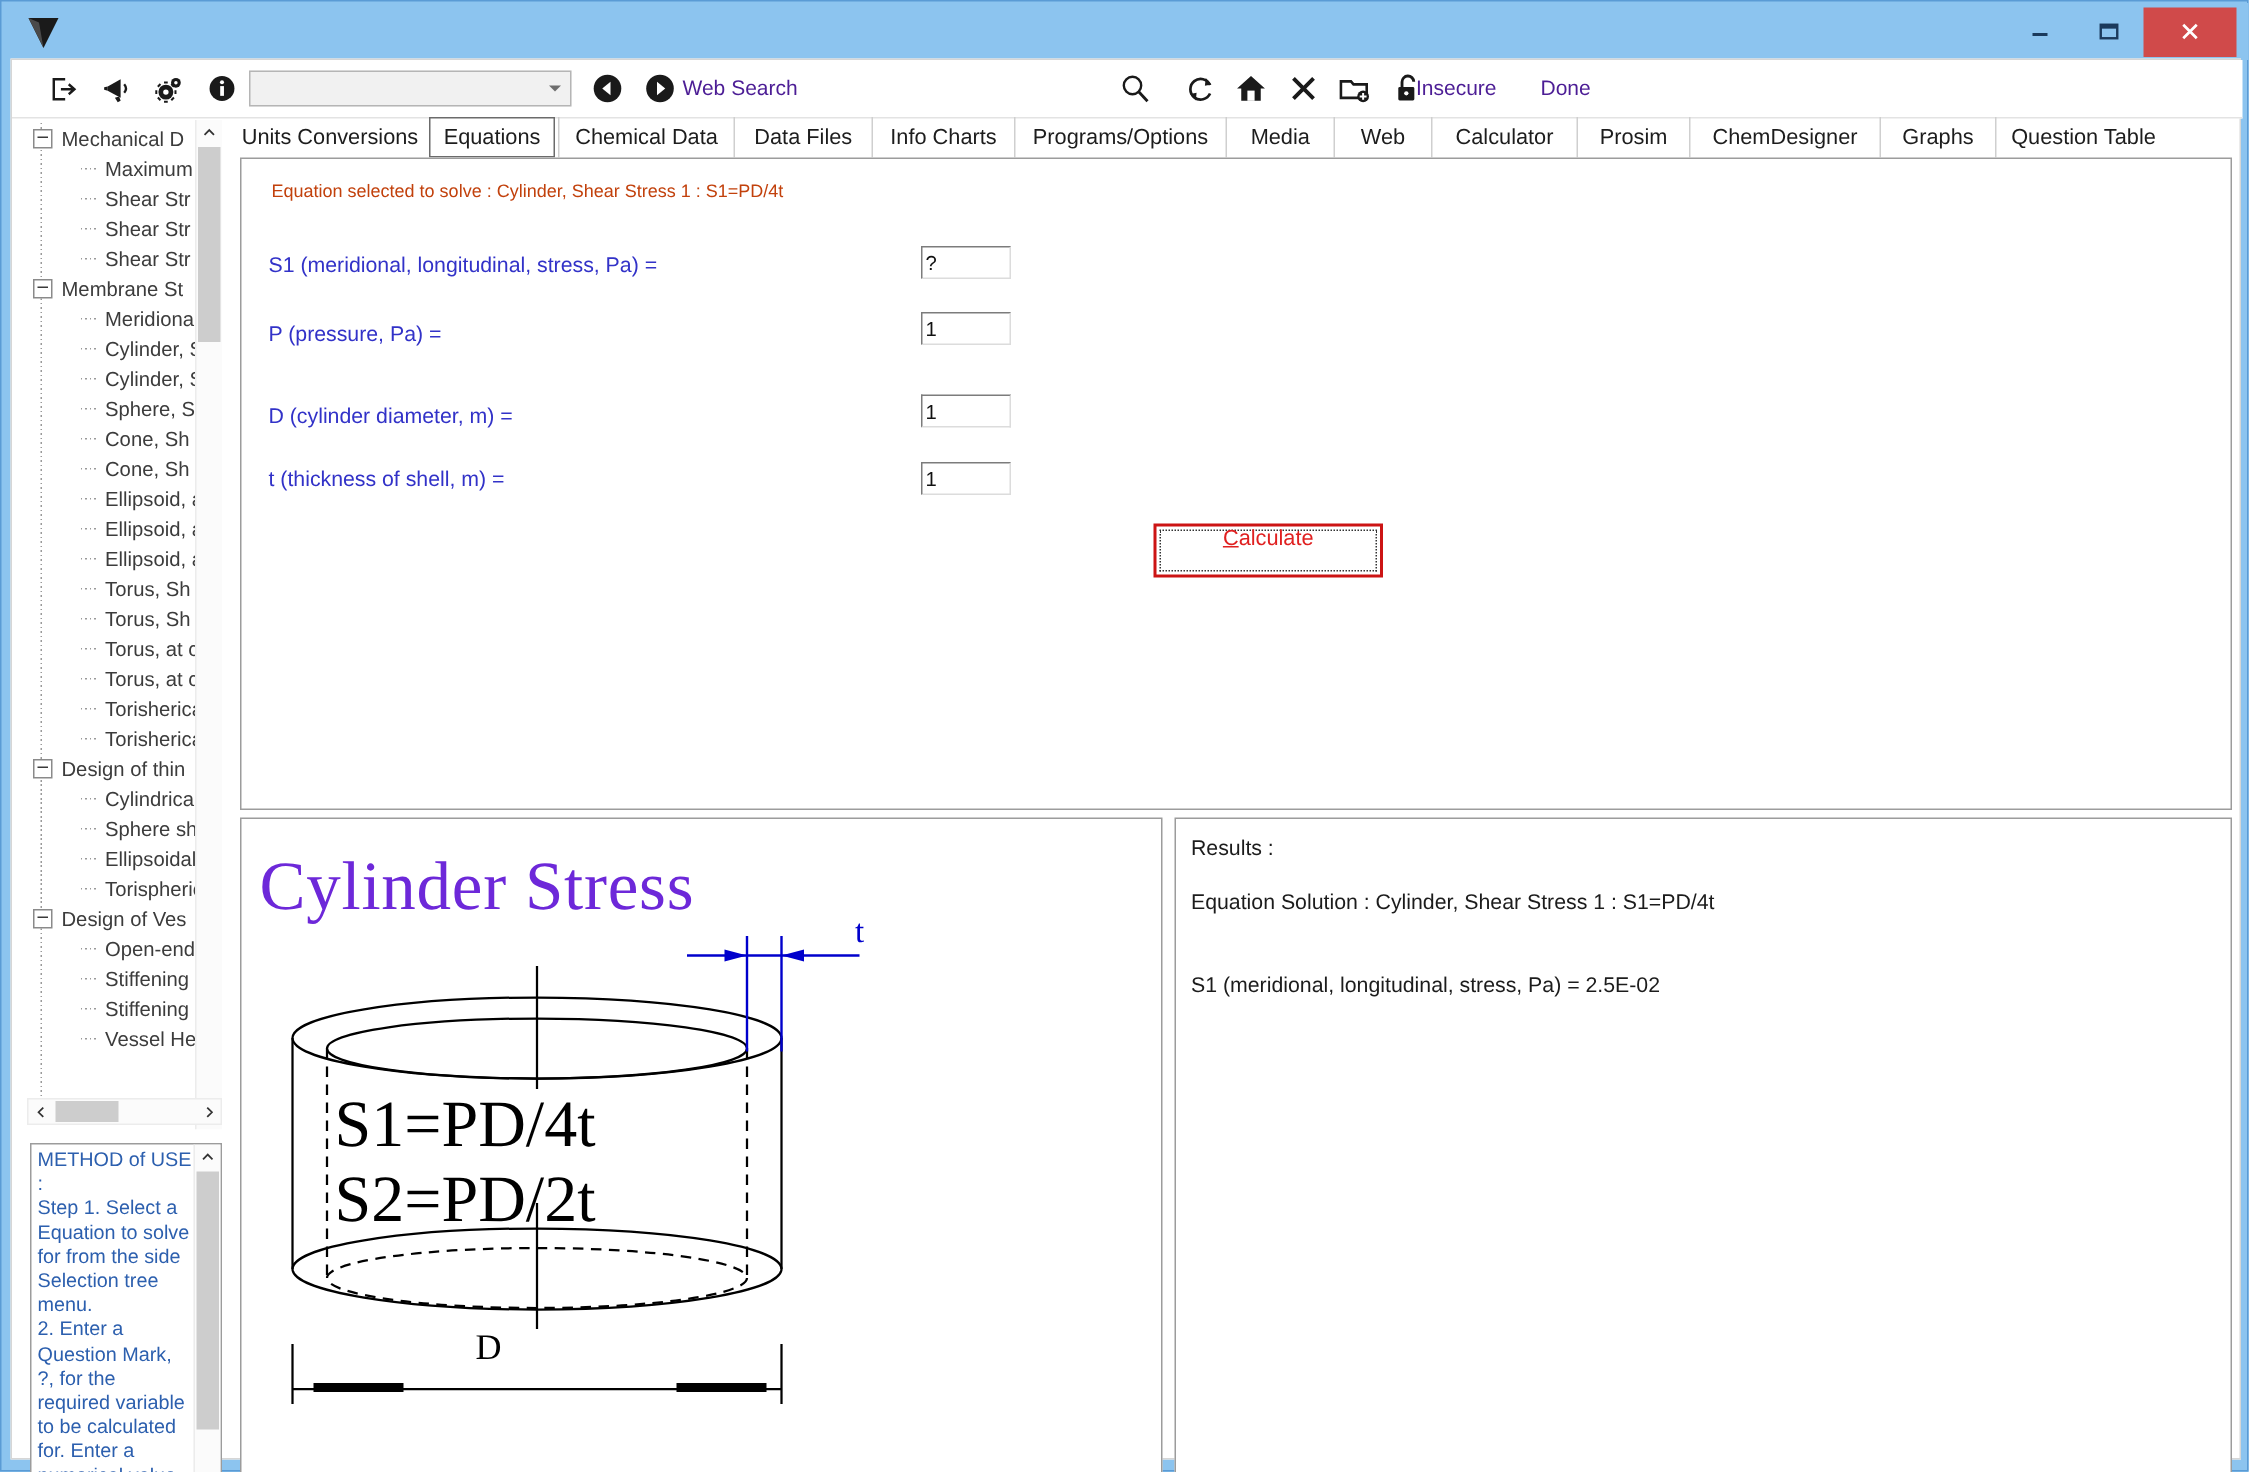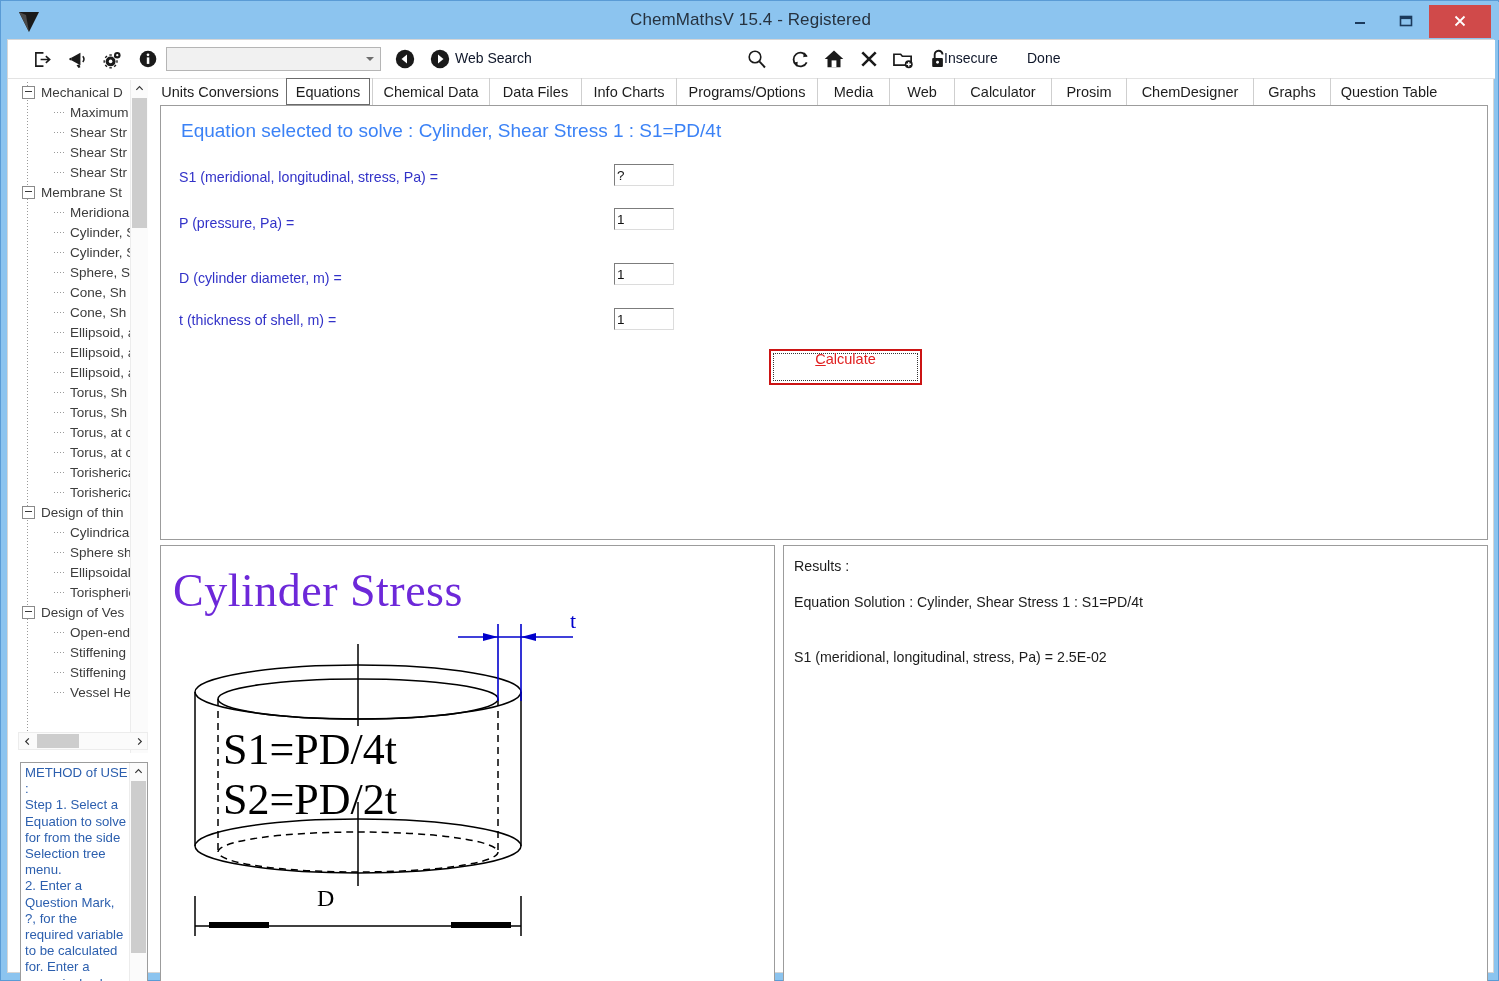--- a/index.html
+++ b/index.html
@@ -55,21 +55,21 @@
   .tb-combo{
     position:absolute;left:158px;top:7px;width:215px;height:24px;
     background:#f1f1f1;border:1px solid #b5b5b5;box-sizing:border-box;
   }
   .tb-combo .arrow{
     position:absolute;right:6px;top:9px;width:0;height:0;
     border-left:4px solid transparent;border-right:4px solid transparent;
     border-top:4px solid #6e6e6e;
   }
   .tb-text{
-    position:absolute;top:10px;font-size:14px;color:#0f172a;white-space:nowrap;
+    position:absolute;top:10px;font-size:14px;color:#4c1d95;white-space:nowrap;
   }
   
   .tabs{
     position:absolute;left:146px;top:38px;width:1340px;height:27px;
   }
   .tab{
     position:absolute;top:0;height:27px;
     display:flex;align-items:center;justify-content:center;
     font-size:14.5px;color:#1d1d1d;white-space:nowrap;
     border-left:1px solid #cfcfcf;box-sizing:border-box;cursor:default;
@@ -138,21 +138,21 @@
     position:absolute;left:4px;top:2px;width:104px;
     font-size:13.2px;line-height:16.2px;color:#2c5fae;
     white-space:pre-wrap;word-wrap:break-word;
   }
   
   .eqpanel{
     position:absolute;left:152px;top:65px;width:1328px;height:435px;
     background:#ffffff;border:1px solid #9c9c9c;box-sizing:border-box;
   }
   .eq-title{
-    position:absolute;left:20px;top:14px;font-size:19px;color:#3b82f6;white-space:nowrap;
+    position:absolute;left:20px;top:14px;font-size:12px;color:#c2410c;white-space:nowrap;
   }
   .fieldlabel{
     position:absolute;font-size:14.2px;color:#3232c8;white-space:nowrap;
   }
   .fieldinput{
     position:absolute;width:60px;height:22px;background:#ffffff;
     border-top:1px solid #7c7c7c;border-left:1px solid #7c7c7c;
     border-right:1px solid #dcdcdc;border-bottom:1px solid #dcdcdc;
     box-sizing:border-box;font-family:"Liberation Sans", sans-serif;
     font-size:13.5px;color:#111;padding:1px 0 0 2px;outline:none;
@@ -195,21 +195,20 @@
 
 <div class="window">
 
   <div class="titlebar">
     <div class="app-logo">
       <svg width="30" height="30" viewBox="0 0 30 30">
         <polygon points="5,6 25,6 15,26" fill="#1a1a1a"></polygon>
         <polygon points="5,6 15,26 12,9" fill="#4a4a4a"></polygon>
       </svg>
     </div>
-    <div class="title-text">ChemMathsV 15.4 - Registered</div>
     <div class="winbtns">
       <div class="winbtn">
         <svg width="14" height="14" viewBox="0 0 14 14">
             <rect x="2" y="8" width="10" height="2" fill="#1b3a5c"></rect>
           </svg>
       </div>
       <div class="winbtn">
         <svg width="16" height="16" viewBox="0 0 16 16">
           <rect x="2.5" y="3.5" width="11" height="9" fill="none" stroke="#1b3a5c" stroke-width="1.6"></rect>
           <rect x="2.5" y="3.5" width="11" height="2.6" fill="#1b3a5c"></rect>

